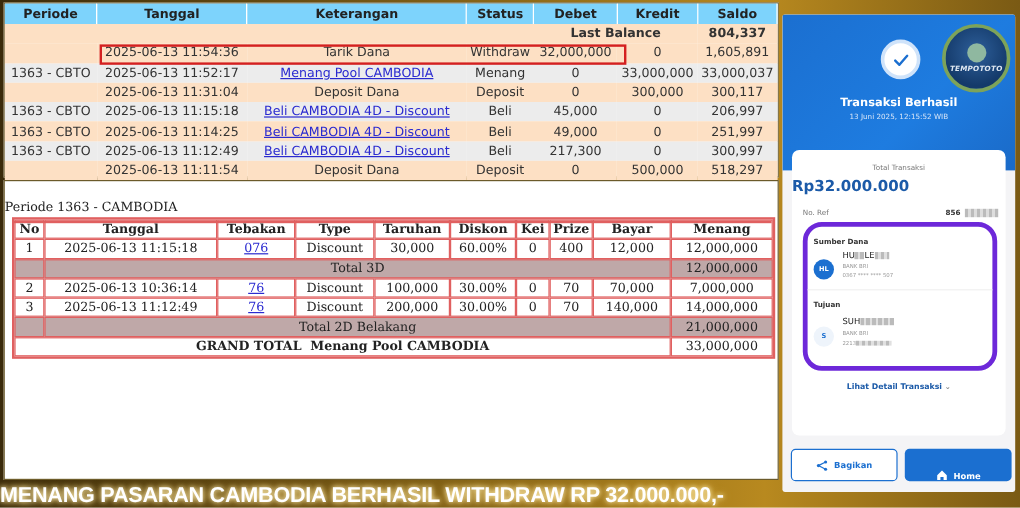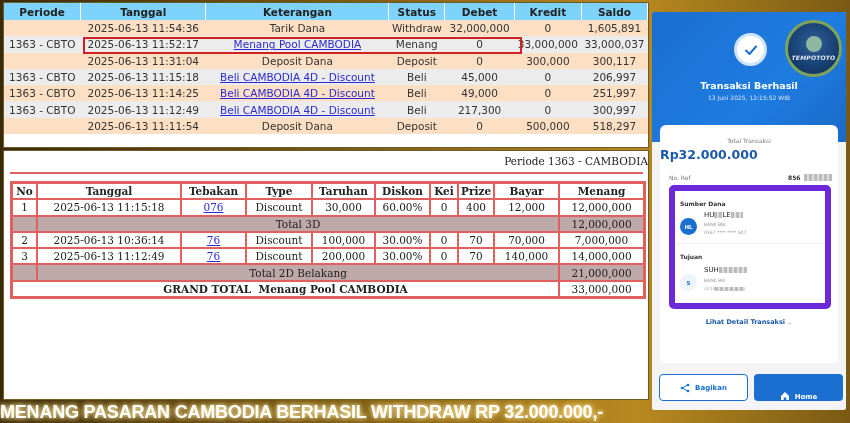--- a/index.html
+++ b/index.html
@@ -31,21 +31,21 @@
   .hl-box {
     position: absolute; left: 79px; top: 34px; width: 439px; height: 17px;
     border: 2px solid #d42020; pointer-events: none;
   }
   
   .detail-wrap {
     position: absolute; left: 3px; top: 150px; width: 646px; height: 250px;
     background: #fff; border: 1px solid #6b5a2a;
     font-family: "DejaVu Serif", serif;
   }
-  .detail-title { text-align: right; font-size: 10.5px; color: #222; margin-top: 4px; height: 14px; }
+  .detail-title { text-align: left; font-size: 10.5px; color: #222; margin-top: 16px; height: 14px; }
   .detail-rule { margin: 3px 5px 0 6px; height: 2px; background: #e06060; }
   table.detail {
     position: absolute; left: 6px; top: 30px; width: 636px;
     border-collapse: separate; border-spacing: 0; font-size: 10.5px;
     border: 2px solid #e06060;
   }
   table.detail th, table.detail td {
     border: 1px solid #e06060; height: 16.3px; text-align: center; color: #222; padding: 0 2px;
   }
   table.detail th { font-weight: bold; }
@@ -79,21 +79,21 @@
     position: absolute; left: 8px; top: 113px; width: 178px; height: 238px;
     background: #fff; border-radius: 6px;
   }
   .tot-label { position: absolute; top: 12px; width: 100%; text-align: center; font-size: 6px; color: #777; }
   .tot-val { position: absolute; top: 22px; width: 100%; text-align: left; font-size: 12.5px; font-weight: bold; color: #1b5aa8; }
   .ref-label { position: absolute; left: 9px; top: 49px; font-size: 6px; color: #777; }
   .ref-val { position: absolute; left: 128px; top: 49px; font-size: 6px; color: #333; font-weight: bold; }
   .ref-blur { position: absolute; left: 144px; top: 49px; width: 28px; height: 7px; background: repeating-linear-gradient(90deg,#bbb 0 3px,#ddd 3px 5px); }
   .inner-box {
     position: absolute; left: 9px; top: 60px; width: 162px; height: 124px;
-    border: 6px solid #6d28d9; border-radius: 5px;
+    border: 4px solid #6d28d9; border-radius: 16px;
   }
   .sec-label { position: absolute; left: 5px; font-size: 6px; font-weight: bold; color: #333; }
   .av {
     position: absolute; left: 5px; width: 17px; height: 17px; border-radius: 50%;
     display: flex; align-items: center; justify-content: center; font-size: 5.5px; font-weight: bold;
   }
   .av-hl { background: #1b6fd0; color: #fff; }
   .av-s { background: #eef4fb; color: #1b6fd0; }
   .acct-name { position: absolute; left: 29px; font-size: 7px; color: #222; }
   .acct-bank { position: absolute; left: 29px; font-size: 4.5px; color: #999; }
@@ -127,20 +127,25 @@
         <th style="width:77px">Periode</th>
         <th style="width:126px">Tanggal</th>
         <th style="width:185px">Keterangan</th>
         <th style="width:55px">Status</th>
         <th style="width:70px">Debet</th>
         <th style="width:67px">Kredit</th>
         <th>Saldo</th>
       </tr>
     </thead>
     <tbody>
+      <tr class="lb">
+        <td colspan="4"></td>
+        <td colspan="2">Last Balance</td>
+        <td class="lb-val">804,337</td>
+      </tr>
       <tr class="odd">
         <td></td>
         <td>2025-06-13 11:54:36</td>
         <td>Tarik Dana</td>
         <td class="st-red">Withdraw</td>
         <td>32,000,000</td>
         <td class="kred">0</td>
         <td class="saldo">1,605,891</td>
       </tr>
       <tr class="even">

